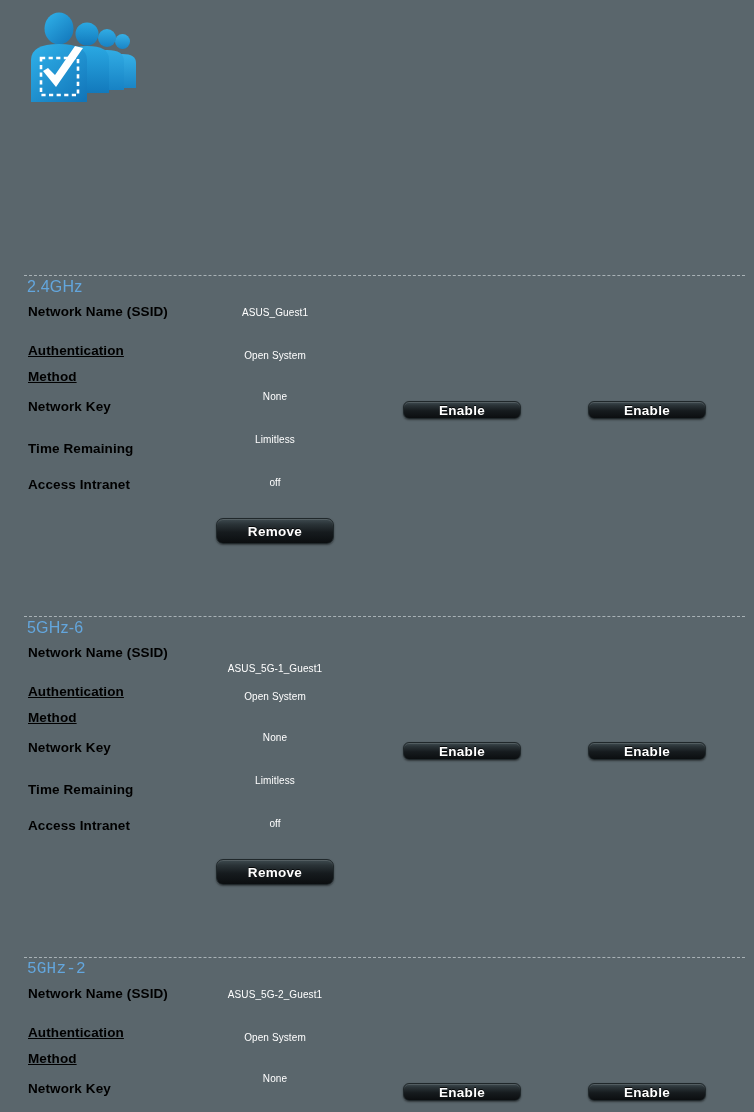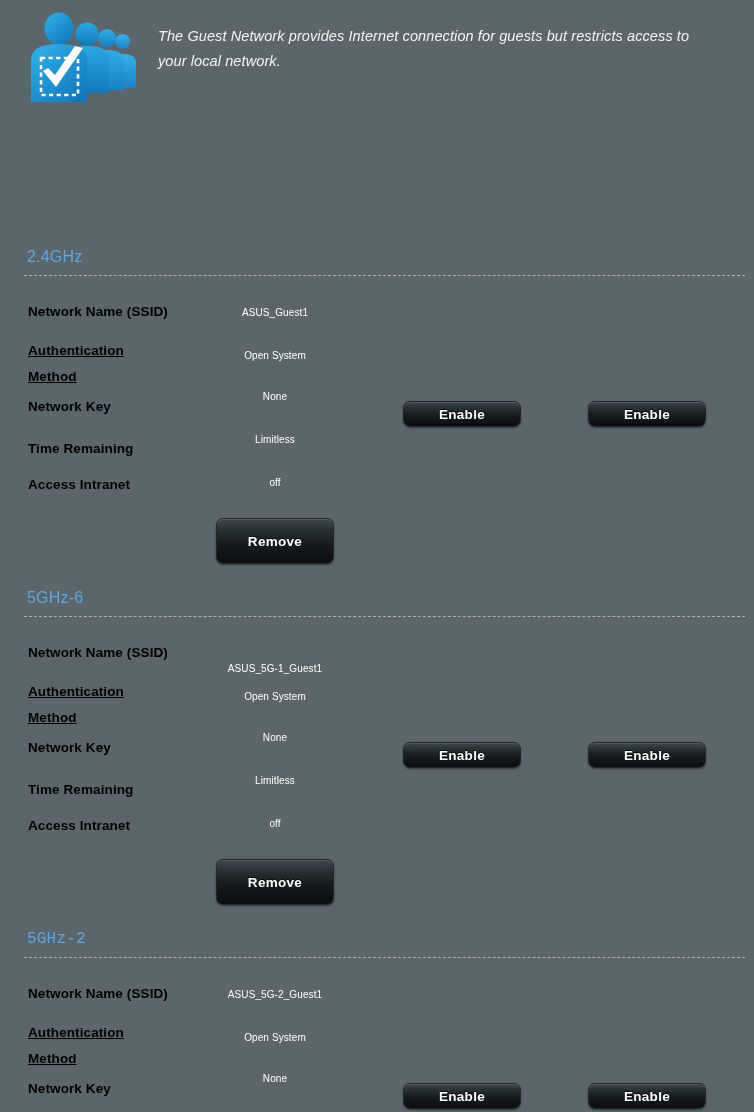--- a/index.html
+++ b/index.html
@@ -55,20 +55,21 @@
     position: relative;
   }
 
   .band-title {
     position: absolute;
     left: 27px;
     font-size: 16px;
     color: #63a6dd;
     letter-spacing: 0.2px;
     font-weight: normal;
+    margin-top: 30px;
   }
 
   .band-rule {
     position: absolute;
     left: 24px;
     right: 9px;
     height: 0;
     border-top: 1px dashed #a9b2b6;
   }
 
@@ -117,26 +118,27 @@
     box-shadow: 0 1px 2px rgba(0,0,0,0.45),
                 inset 0 1px 0 rgba(255,255,255,0.12);
     text-shadow: 0 -1px 0 rgba(0,0,0,0.8);
     cursor: pointer;
     box-sizing: border-box;
     user-select: none;
   }
 
   .btn-enable {
     width: 118px;
-    height: 26px;
+    height: 18px;
+    border-radius: 6px;
   }
 
   .btn-remove {
     width: 118px;
-    height: 46px;
+    height: 26px;
     left: 216px;
   }
 </style>
 </head>
 <body>
 
 <div class="page">
 
   <div class="header">
 
@@ -180,21 +182,20 @@
           <ellipse cx="31" cy="20.5" rx="14.5" ry="16" fill="url(#gFront)"></ellipse>
           <path d="M3 94 L3 52 q0 -16 28 -16 q28 0 28 16 L59 94 Z" fill="url(#gFront)"></path>
         </g>
 
         <rect x="13" y="50" width="37" height="37" fill="none" stroke="#ffffff" stroke-width="2.6" stroke-dasharray="4.2 3.4"></rect>
 
         <path d="M15 63 L28 79 L55 40 L47 38 L27 67 L20 60 Z" fill="#ffffff"></path>
       </svg>
     </div>
 
-    <div class="header-desc">The Guest Network provides Internet connection for guests but restricts access to your local network.</div>
   </div>
 
   <div class="band-section">
     <div class="band-title" style="top:130px;">2.4GHz</div>
     <div class="band-rule" style="top:157px;"></div>
 
     <div class="field-label" style="top:186px;">Network Name (SSID)</div>
     <div class="field-value" style="top:189px; left:215px; width:120px;">ASUS_Guest1</div>
 
     <div class="field-label two-line" style="top:220px;">

